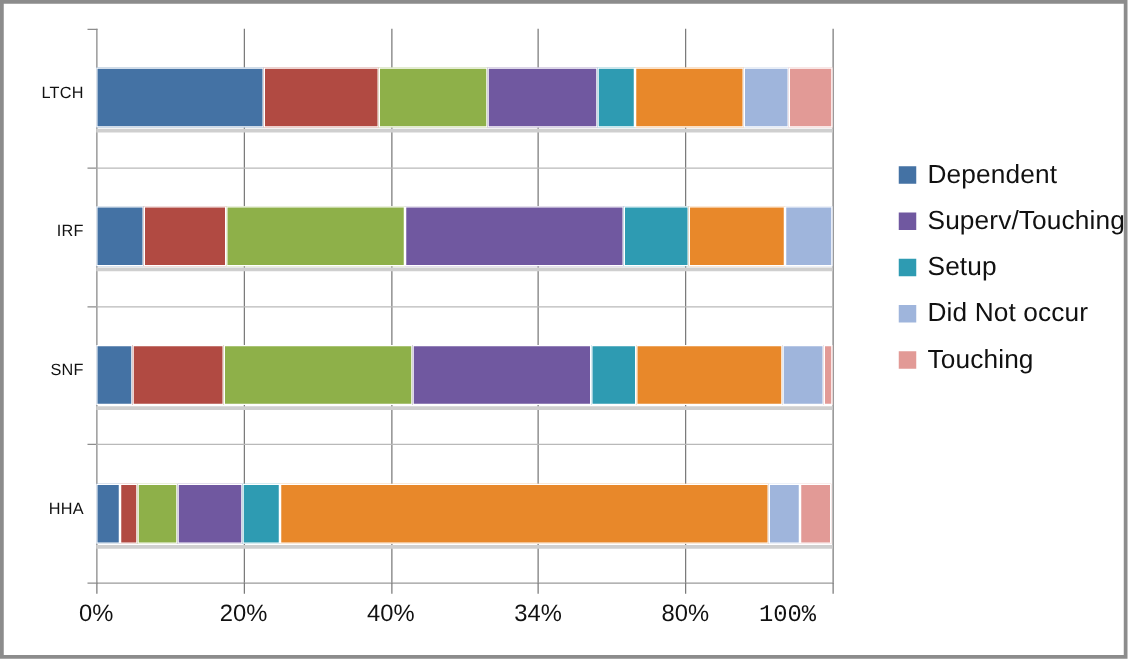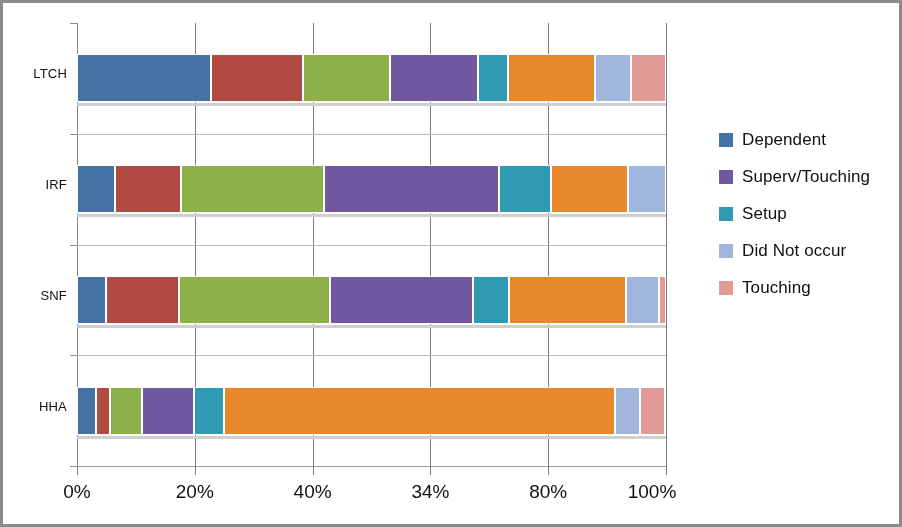--- a/index.html
+++ b/index.html
@@ -85,21 +85,21 @@
     display:flex;
     align-items:center;
     height:37px;
   }
   .legend-swatch{
     width:14px;height:14px;
     margin-right:9px;
     flex:0 0 auto;
   }
   .legend-text{
-    font-size:17px;
+    font-size:21px;
     color:#111111;
     white-space:nowrap;
     letter-spacing:.1px;
   }
 </style>
 </head>
 <body>
 
 <div id="chart-root">
 
@@ -185,21 +185,21 @@
       <div class="cat-label" style="top: 174.125px;">IRF</div>
       <div class="cat-label" style="top: 284.875px;">SNF</div>
       <div class="cat-label" style="top: 395.625px;">HHA</div>
     </div>
   <div id="tick-labels">
       <div class="tick-label" style="left: 74px;">0%</div>
       <div class="tick-label" style="left: 191.8px;">20%</div>
       <div class="tick-label" style="left: 309.6px;">40%</div>
       <div class="tick-label" style="left: 427.4px;">34%</div>
       <div class="tick-label" style="left: 545.2px;">80%</div>
-      <div class="tick-label" style="left: 649px;">100%</div>
+      <div class="tick-label" style="left: 627px; font-family: Liberation Mono, monospace;">100%</div>
     </div>
 
   <div id="legend">
       <div class="legend-item">
         <span class="legend-swatch" style="background: rgb(68, 114, 164);"></span>
         <span class="legend-text">Dependent</span>
       </div>
       <div class="legend-item">
         <span class="legend-swatch" style="background: rgb(112, 88, 160);"></span>
         <span class="legend-text">Superv/Touching</span>

